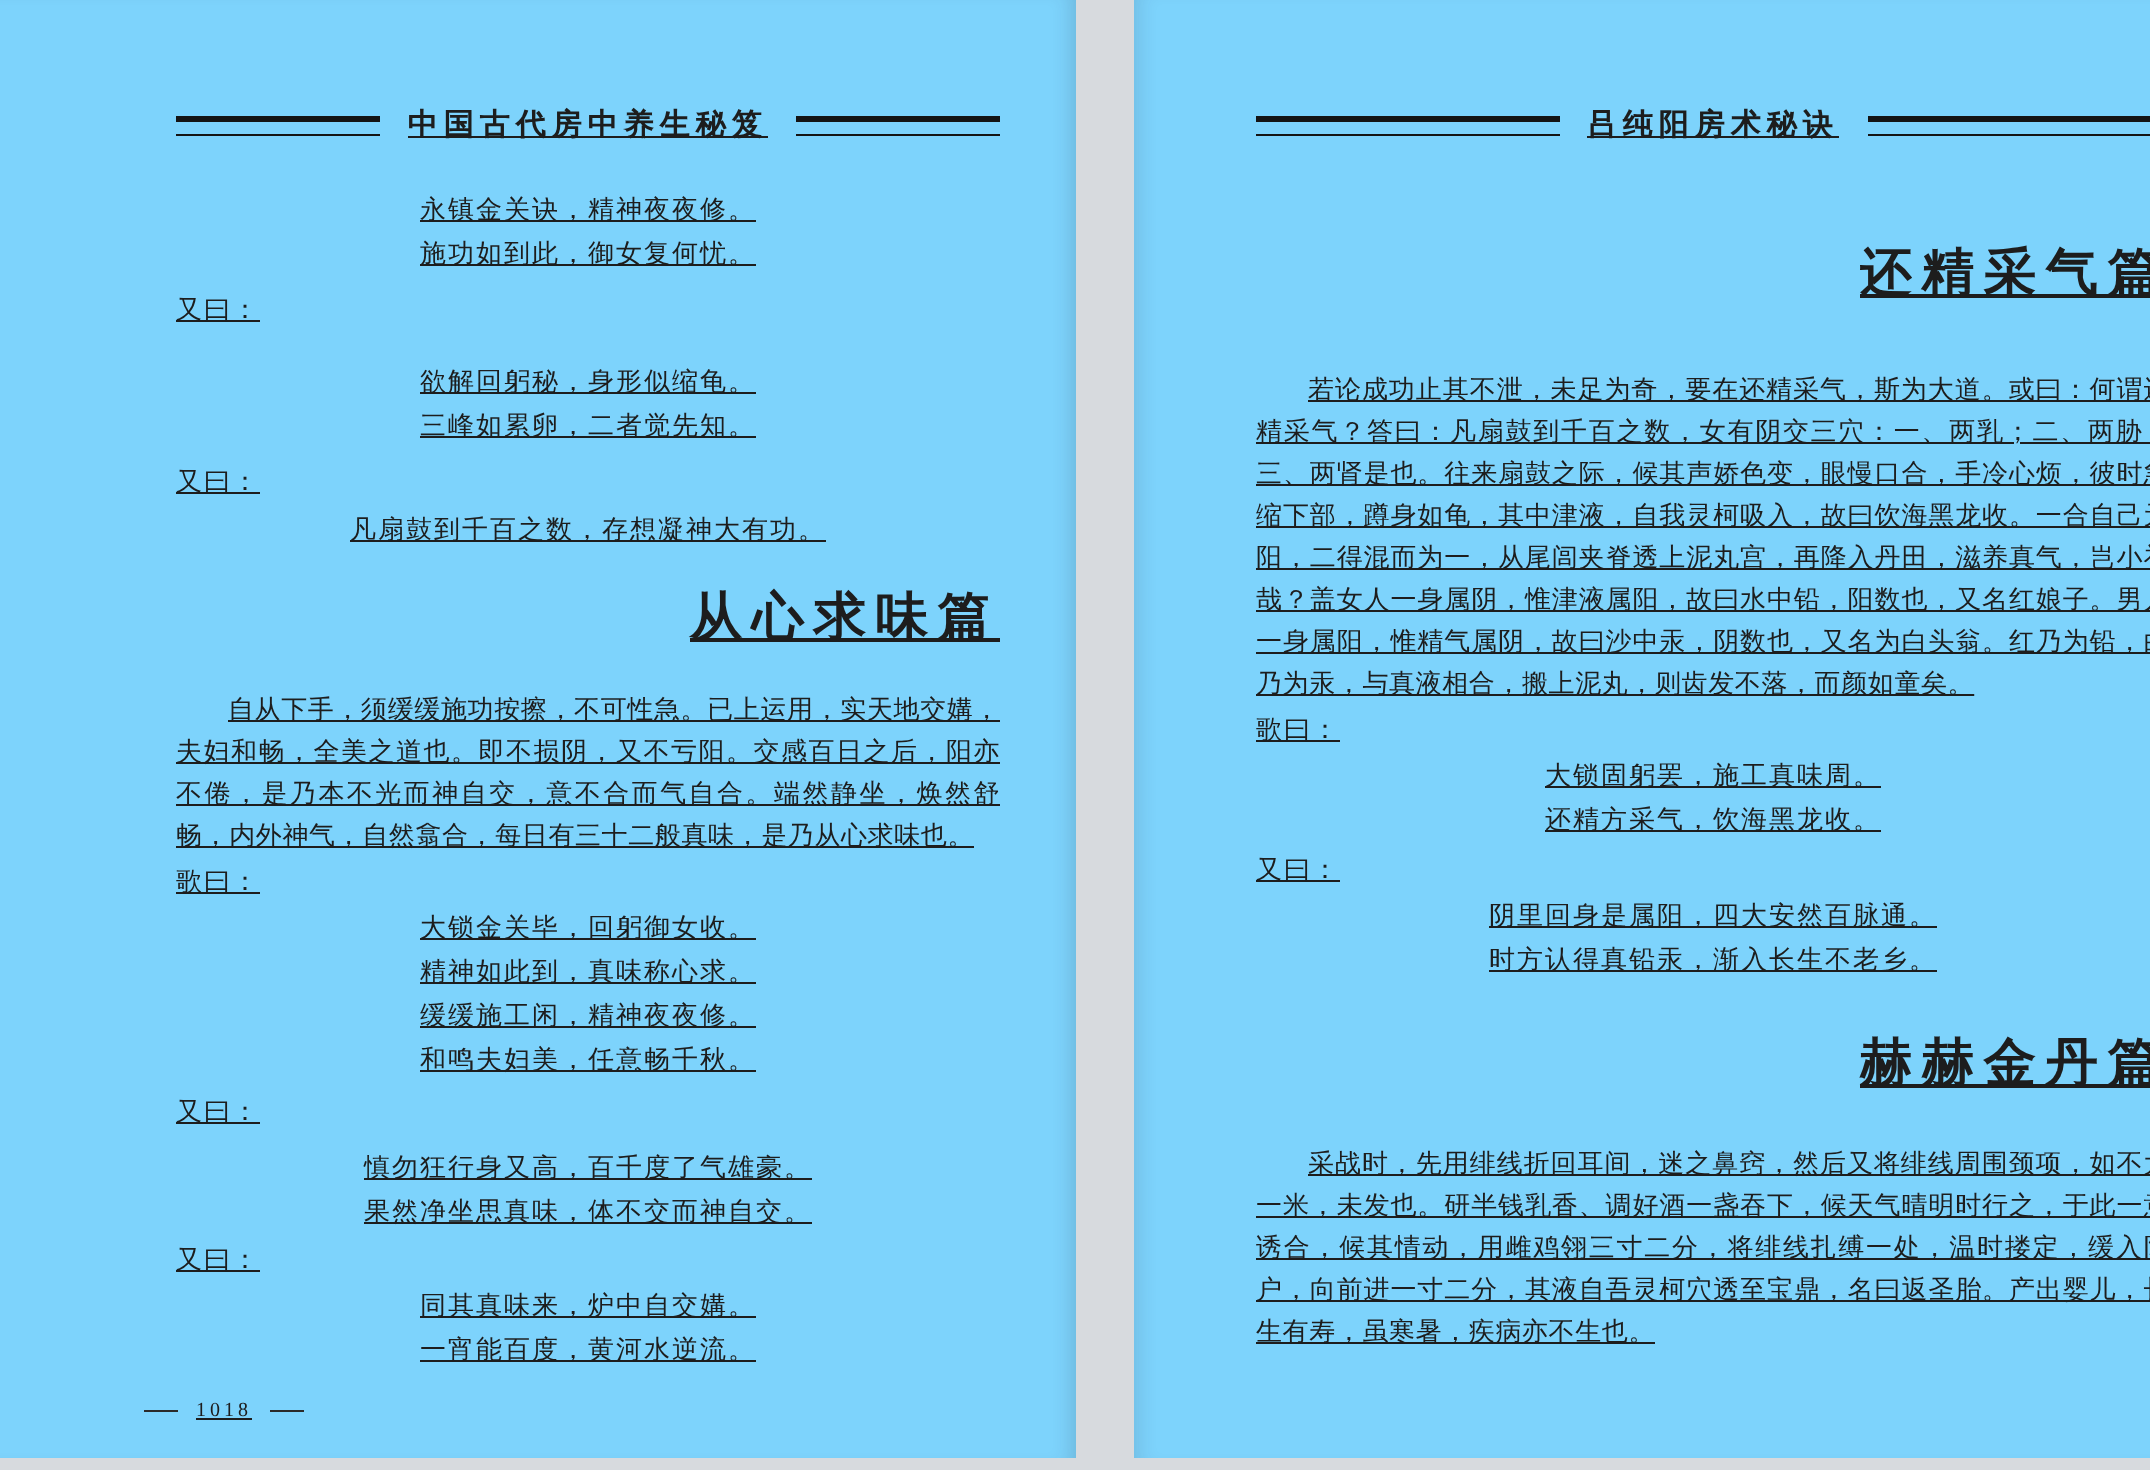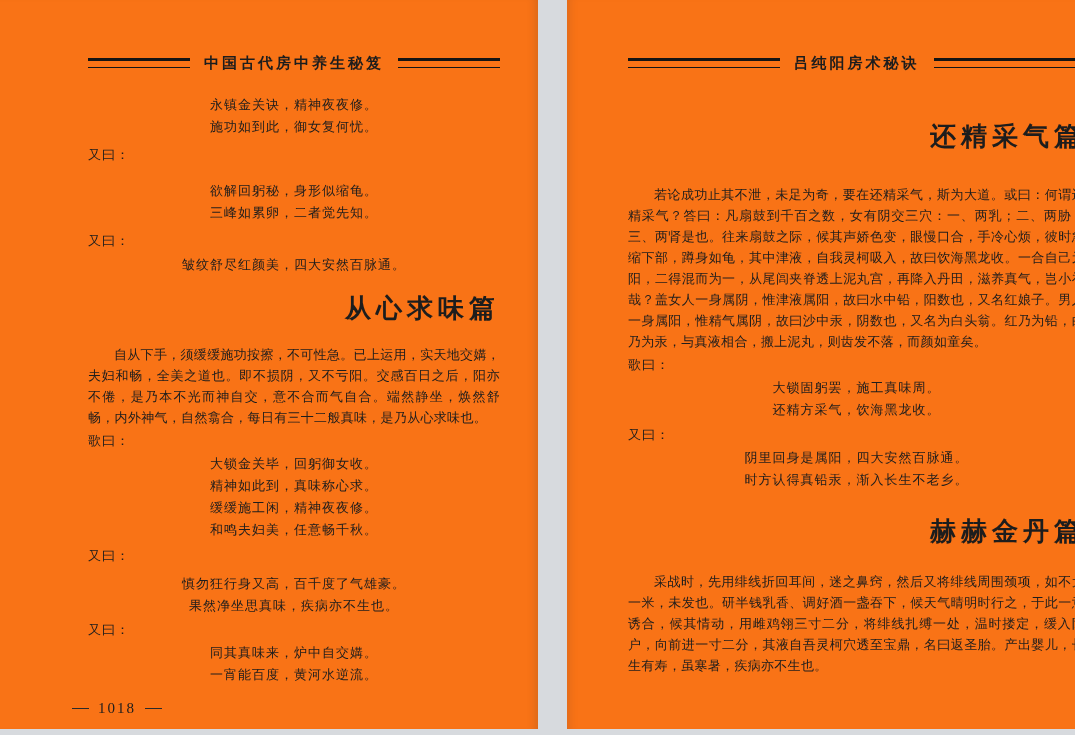--- a/index.html
+++ b/index.html
@@ -7,21 +7,22 @@
     width:1075px;height:735px;
     background:#d7dade;
     font-family:"Liberation Serif","DejaVu Serif",serif;
     color:#1d1d1d;
     overflow:hidden;
     position:relative;
   }
   .spread{position:absolute;inset:0;}
   .page{
     position:absolute;top:0;height:729px;
-    background:#f97316;
+    background:#7dd3fc;
+    text-decoration:underline;
   }
   .page-left{
     left:0;width:538px;
     box-shadow:inset -9px 0 10px -7px rgba(40,45,55,.18);
     padding:0;box-sizing:border-box;
   }
   .page-right{
     left:554px;width:583px;
     box-shadow:inset 9px 0 10px -7px rgba(40,45,55,.14);
     box-sizing:border-box;
@@ -73,21 +74,21 @@
   }
   .lblGe{margin-top:3px;}
   .vg4{margin-top:2px;}
   .lblC{margin-top:5px;}
   .vg5{margin-top:7px;}
   .lblD{margin-top:3px;}
   .vg6{margin-top:2px;}
 
   .page-number{
     display:flex;align-items:center;gap:9px;
-    font-size:15px;letter-spacing:2px;
+    font-size:10px;letter-spacing:2px;
     margin-top:14px;
     text-align:center;
   }
   .page-number .num-dash{
     width:17px;height:1px;background:#2a2a2a;display:inline-block;
   }
   .pn-left{margin-left:-16px;}
 
   
   .title-1{margin-top:46px;}
@@ -119,41 +120,41 @@
       <div class="speaker-label lblA">又曰：</div>
 
       <div class="verse-group vg2">
         <div class="verse-line">欲解回躬秘，身形似缩龟。</div>
         <div class="verse-line">三峰如累卵，二者觉先知。</div>
       </div>
 
       <div class="speaker-label lblB">又曰：</div>
 
       <div class="verse-group vg3">
-        <div class="verse-line">皱纹舒尽红颜美，四大安然百脉通。</div>
+        <div class="verse-line">凡扇鼓到千百之数，存想凝神大有功。</div>
       </div>
 
       <h2 class="section-title">从心求味篇</h2>
 
       <p class="body-para">自从下手，须缓缓施功按擦，不可性急。已上运用，实天地交媾，夫妇和畅，全美之道也。即不损阴，又不亏阳。交感百日之后，阳亦不倦，是乃本不光而神自交，意不合而气自合。端然静坐，焕然舒畅，内外神气，自然翕合，每日有三十二般真味，是乃从心求味也。</p>
 
       <div class="speaker-label lblGe">歌曰：</div>
 
       <div class="verse-group vg4">
         <div class="verse-line">大锁金关毕，回躬御女收。</div>
         <div class="verse-line">精神如此到，真味称心求。</div>
         <div class="verse-line">缓缓施工闲，精神夜夜修。</div>
         <div class="verse-line">和鸣夫妇美，任意畅千秋。</div>
       </div>
 
       <div class="speaker-label lblC">又曰：</div>
 
       <div class="verse-group vg5">
         <div class="verse-line">慎勿狂行身又高，百千度了气雄豪。</div>
-        <div class="verse-line">果然净坐思真味，疾病亦不生也。</div>
+        <div class="verse-line">果然净坐思真味，体不交而神自交。</div>
       </div>
 
       <div class="speaker-label lblD">又曰：</div>
 
       <div class="verse-group vg6">
         <div class="verse-line">同其真味来，炉中自交媾。</div>
         <div class="verse-line">一宵能百度，黄河水逆流。</div>
       </div>
 
       <div class="page-number pn-left">

